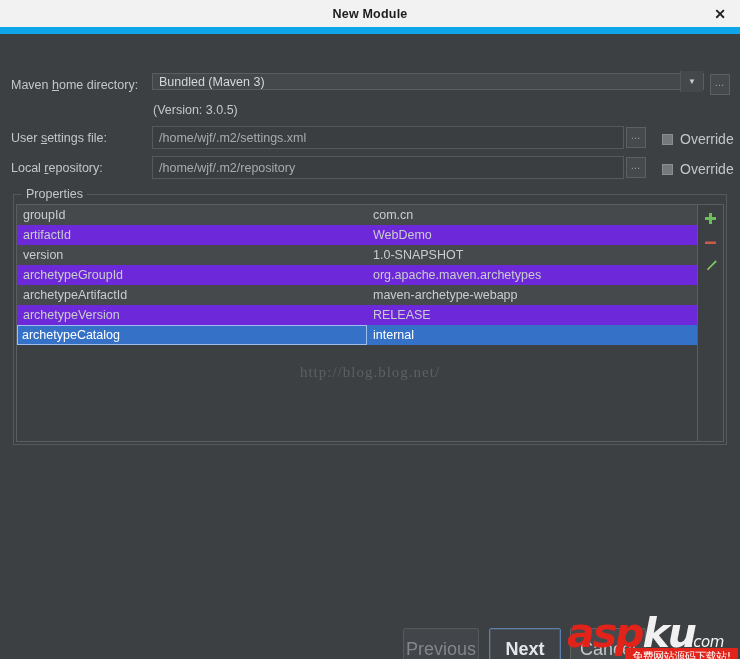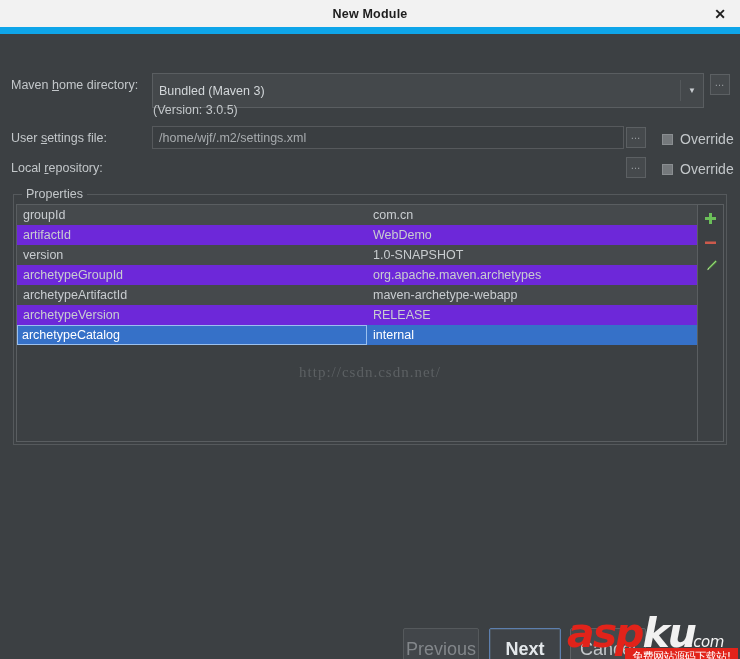--- a/index.html
+++ b/index.html
@@ -71,21 +71,21 @@
     white-space: nowrap;
   }
   .form-label u { text-decoration: underline; }
 
   
   .combo {
     position: absolute;
     left: 152px;
     top: 39px;
     width: 552px;
-    height: 35px;
+    height: 17px;
     background: #44484b;
     border: 1px solid #5a5e61;
     box-sizing: border-box;
     display: flex;
     align-items: center;
     cursor: pointer;
     gap: 20px;
   }
   .combo-text {
     flex: 1;
@@ -382,20 +382,21 @@
   <div class="textfield" style="left:152px; top:92px; width:472px;">/home/wjf/.m2/settings.xml</div>
   <div class="browse-btn" style="position:absolute; left:626px; top:93px;">…</div>
   <div class="checkbox-wrap" style="left:662px; top:97px;">
     <span class="checkbox-box"></span>
     <span class="checkbox-label">Override</span>
   </div>
 
   <div class="form-row" style="left:11px; top:123px;">
     <span class="form-label"><span>Local </span><u>r</u><span>epository:</span></span>
   </div>
+  <div class="textfield" style="left:152px; top:122px; width:472px;">/home/wjf/.m2/repository</div>
   <div class="browse-btn" style="position:absolute; left:626px; top:123px;">…</div>
   <div class="checkbox-wrap" style="left:662px; top:127px;">
     <span class="checkbox-box"></span>
     <span class="checkbox-label">Override</span>
   </div>
 
   <div class="groupbox">
     <div class="groupbox-legend">Properties</div>
     <div class="groupbox-inner">
       <div class="table-wrap">
@@ -447,21 +448,21 @@
         <div class="tool-icon">
           <svg width="14" height="14" viewBox="0 0 14 14" aria-hidden="true">
             <path d="M11.5 1.6 L12.6 2.7 L5.2 10.1 L3.4 10.9 L4.2 9.1 Z" fill="#9ede7e" stroke="#4f8f3d" stroke-width="0.8"></path>
             <path d="M3.4 10.9 L4.2 9.1 L5.2 10.1 Z" fill="#d8d8c0"></path>
           </svg>
         </div>
       </div>
     </div>
   </div>
 
-  <div class="watermark">http://csdn.csdn.net/</div>
+  <div class="watermark">http://blog.blog.net/</div>
 
   <div class="footer">
     <div class="btn btn-disabled" style="left:403px; top:10px; width:76px;">Previous</div>
     <div class="btn btn-default" style="left:489px; top:10px; width:71px;">Next</div>
     <div class="btn" style="left:570px; top:10px; width:76px;">Cancel</div>
 
     <div class="logo">
       <div class="logo-main"><span class="logo-asp">asp</span><span class="logo-ku">ku</span></div>
       <div class="logo-com">.com</div>
       <div class="logo-banner">免费网站源码下载站!</div>

